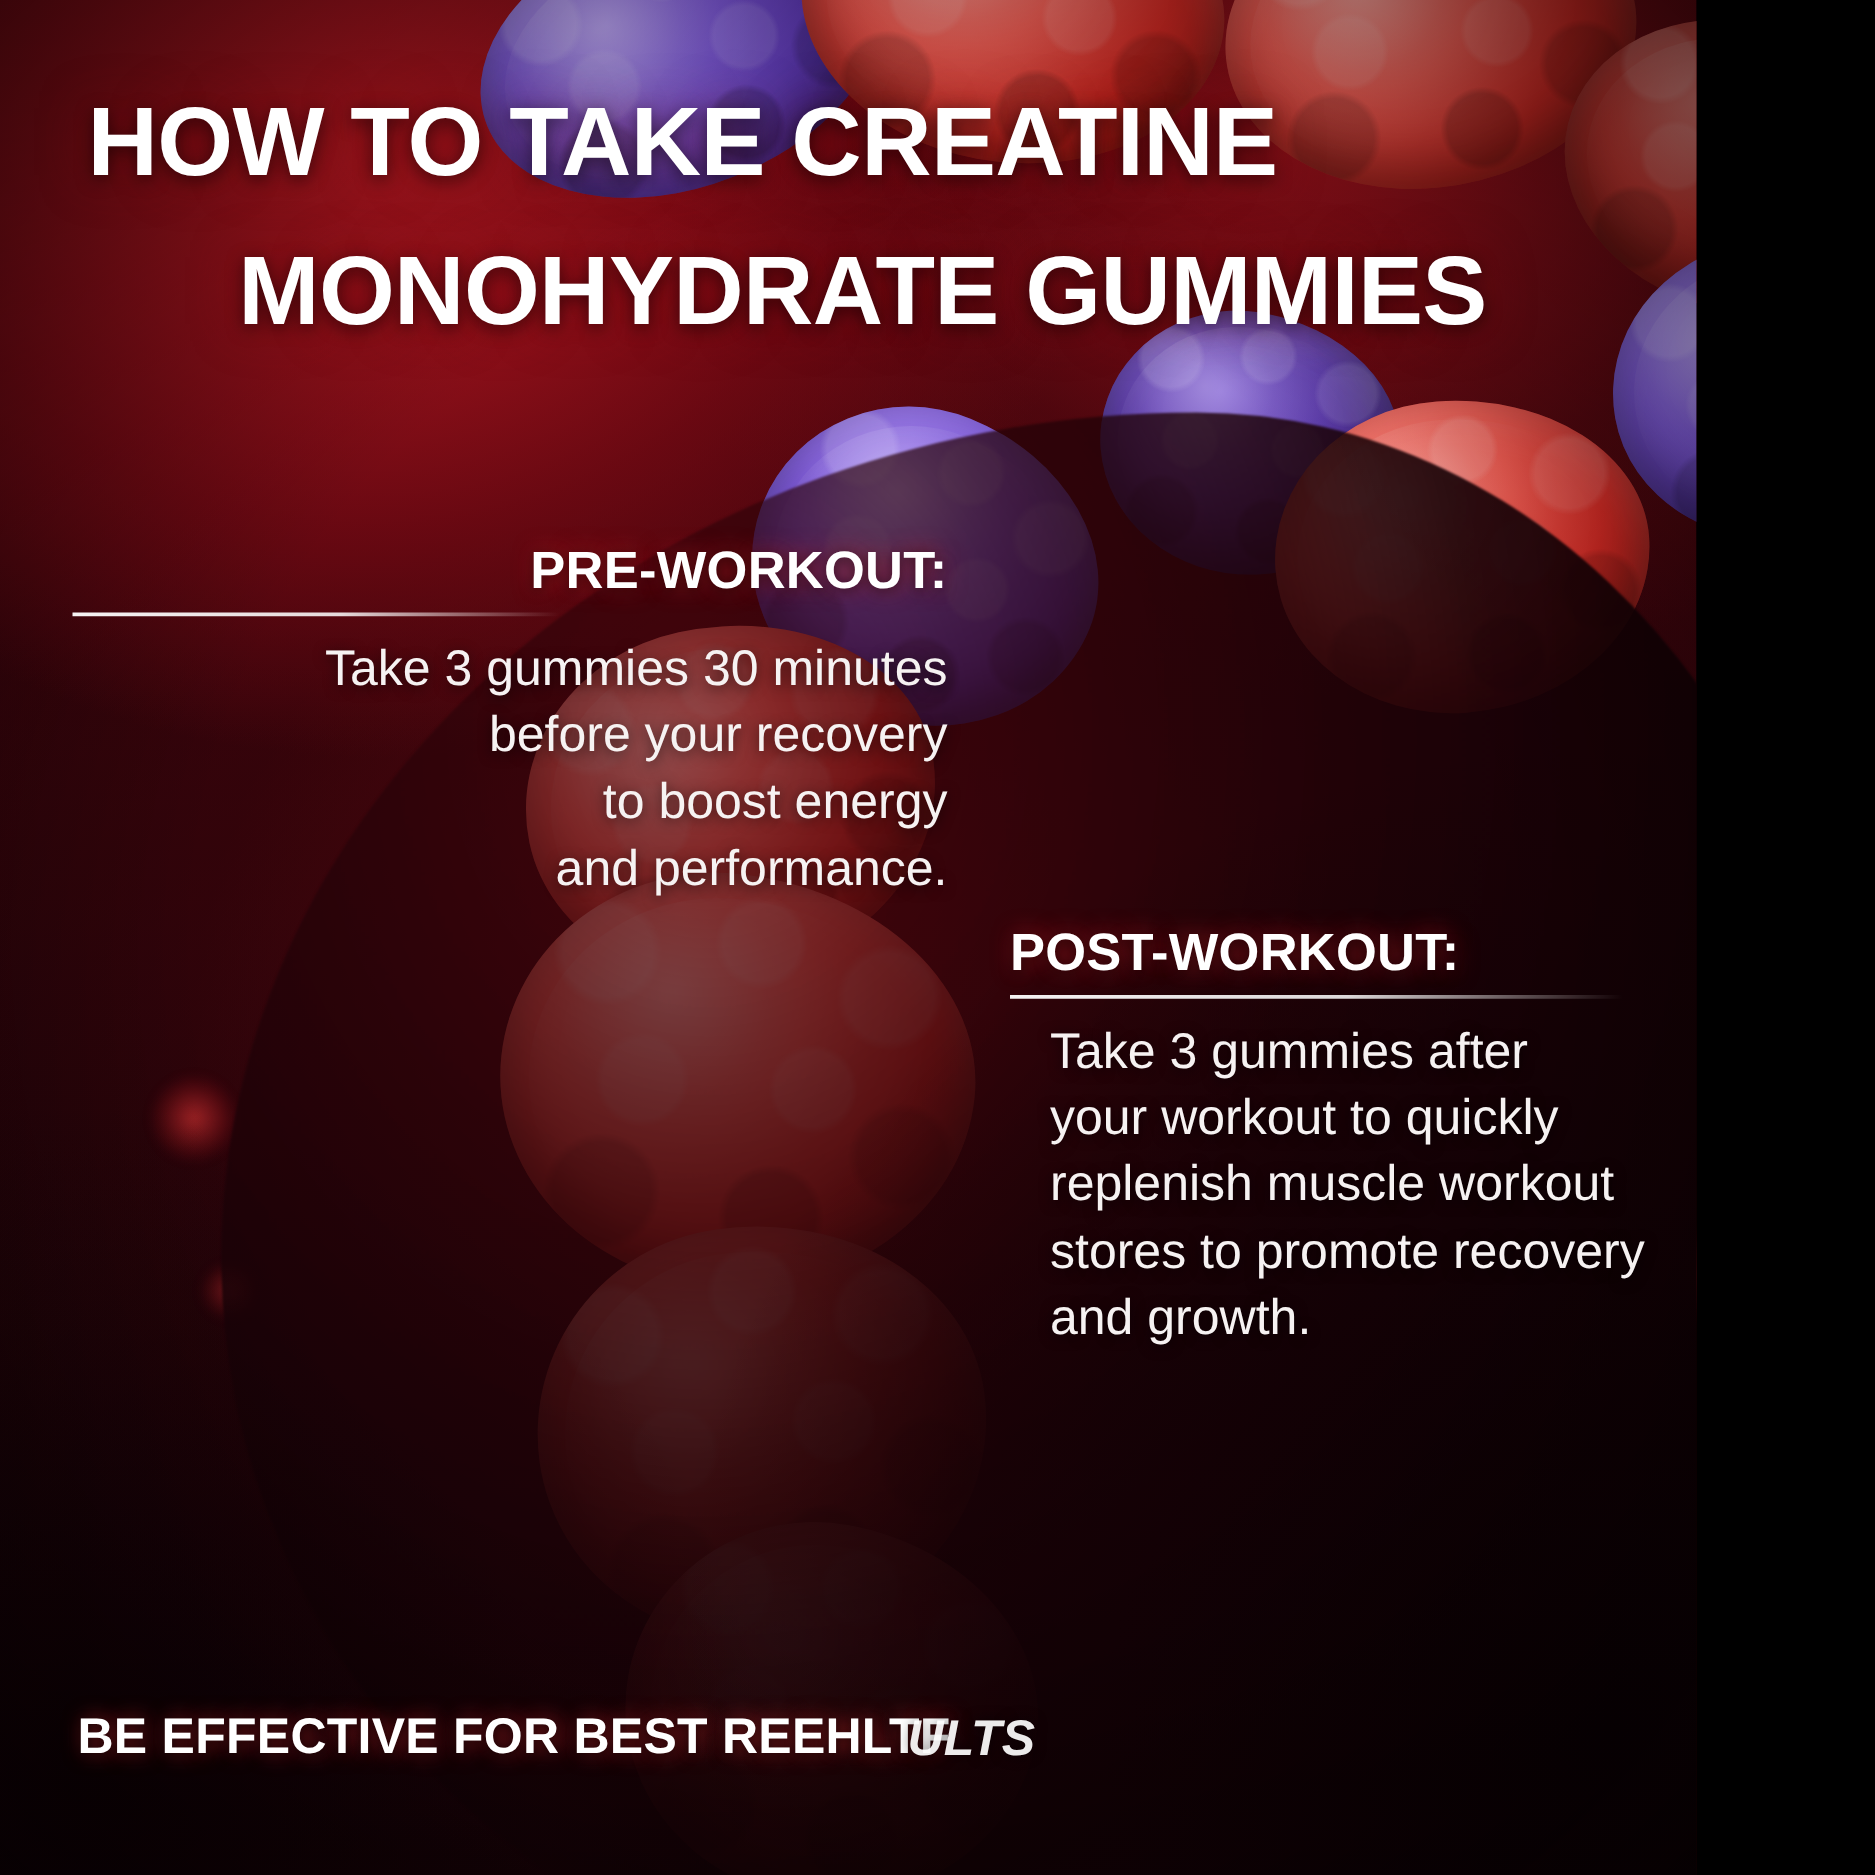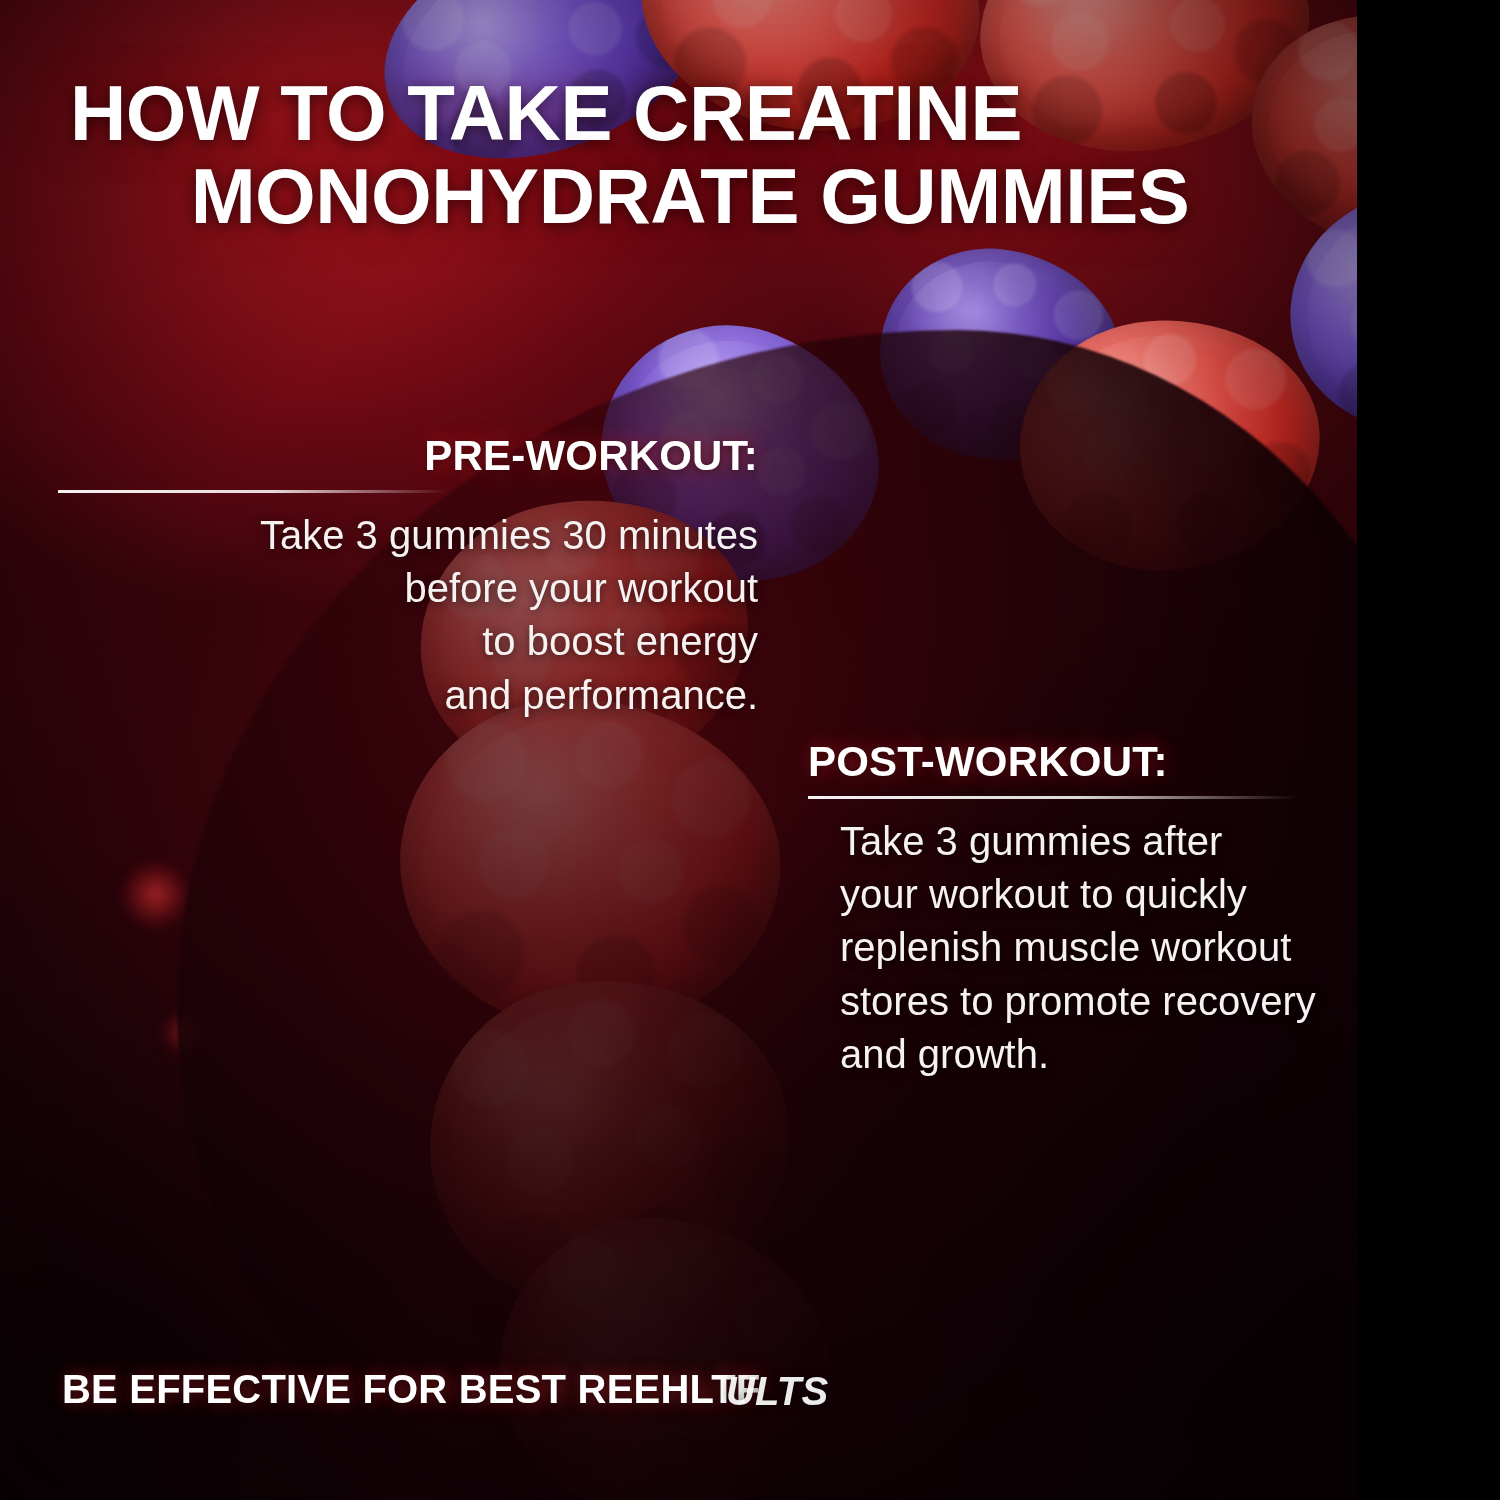--- a/index.html
+++ b/index.html
@@ -120,20 +120,21 @@
     font-size: 78px;
     font-weight: bold;
     line-height: 1.07;
     letter-spacing: -0.5px;
     text-shadow: 0 3px 14px rgba(0,0,0,0.55), 0 0 40px rgba(120,0,10,0.5);
   }
   .headline .l2 {
     display: block;
     text-align: center;
     width: 1240px;
+    margin-top: 36px;
   }
 
   .block {
     position: absolute;
   }
   .block-pre { left: 58px; top: 432px; width: 700px; text-align: right; }
   .block-post { left: 808px; top: 738px; width: 660px; }
 
   .block-title {
     color: #ffffff;
@@ -239,21 +240,21 @@
     <div class="headline">
       <span>HOW TO TAKE CREATINE</span>
       <span class="l2">MONOHYDRATE GUMMIES</span>
     </div>
 
     <div class="block block-pre">
       <div class="block-title">PRE-WORKOUT:</div>
       <div class="rule"></div>
       <div class="block-body">
         <span class="line">Take 3 gummies 30 minutes</span>
-        <span class="line">before your workout</span>
+        <span class="line">before your recovery</span>
         <span class="line">to boost energy</span>
         <span class="line">and performance.</span>
       </div>
     </div>
 
     <div class="block block-post">
       <div class="block-title">POST-WORKOUT:</div>
       <div class="rule"></div>
       <div class="block-body">
         <span class="line">Take 3 gummies after</span>

